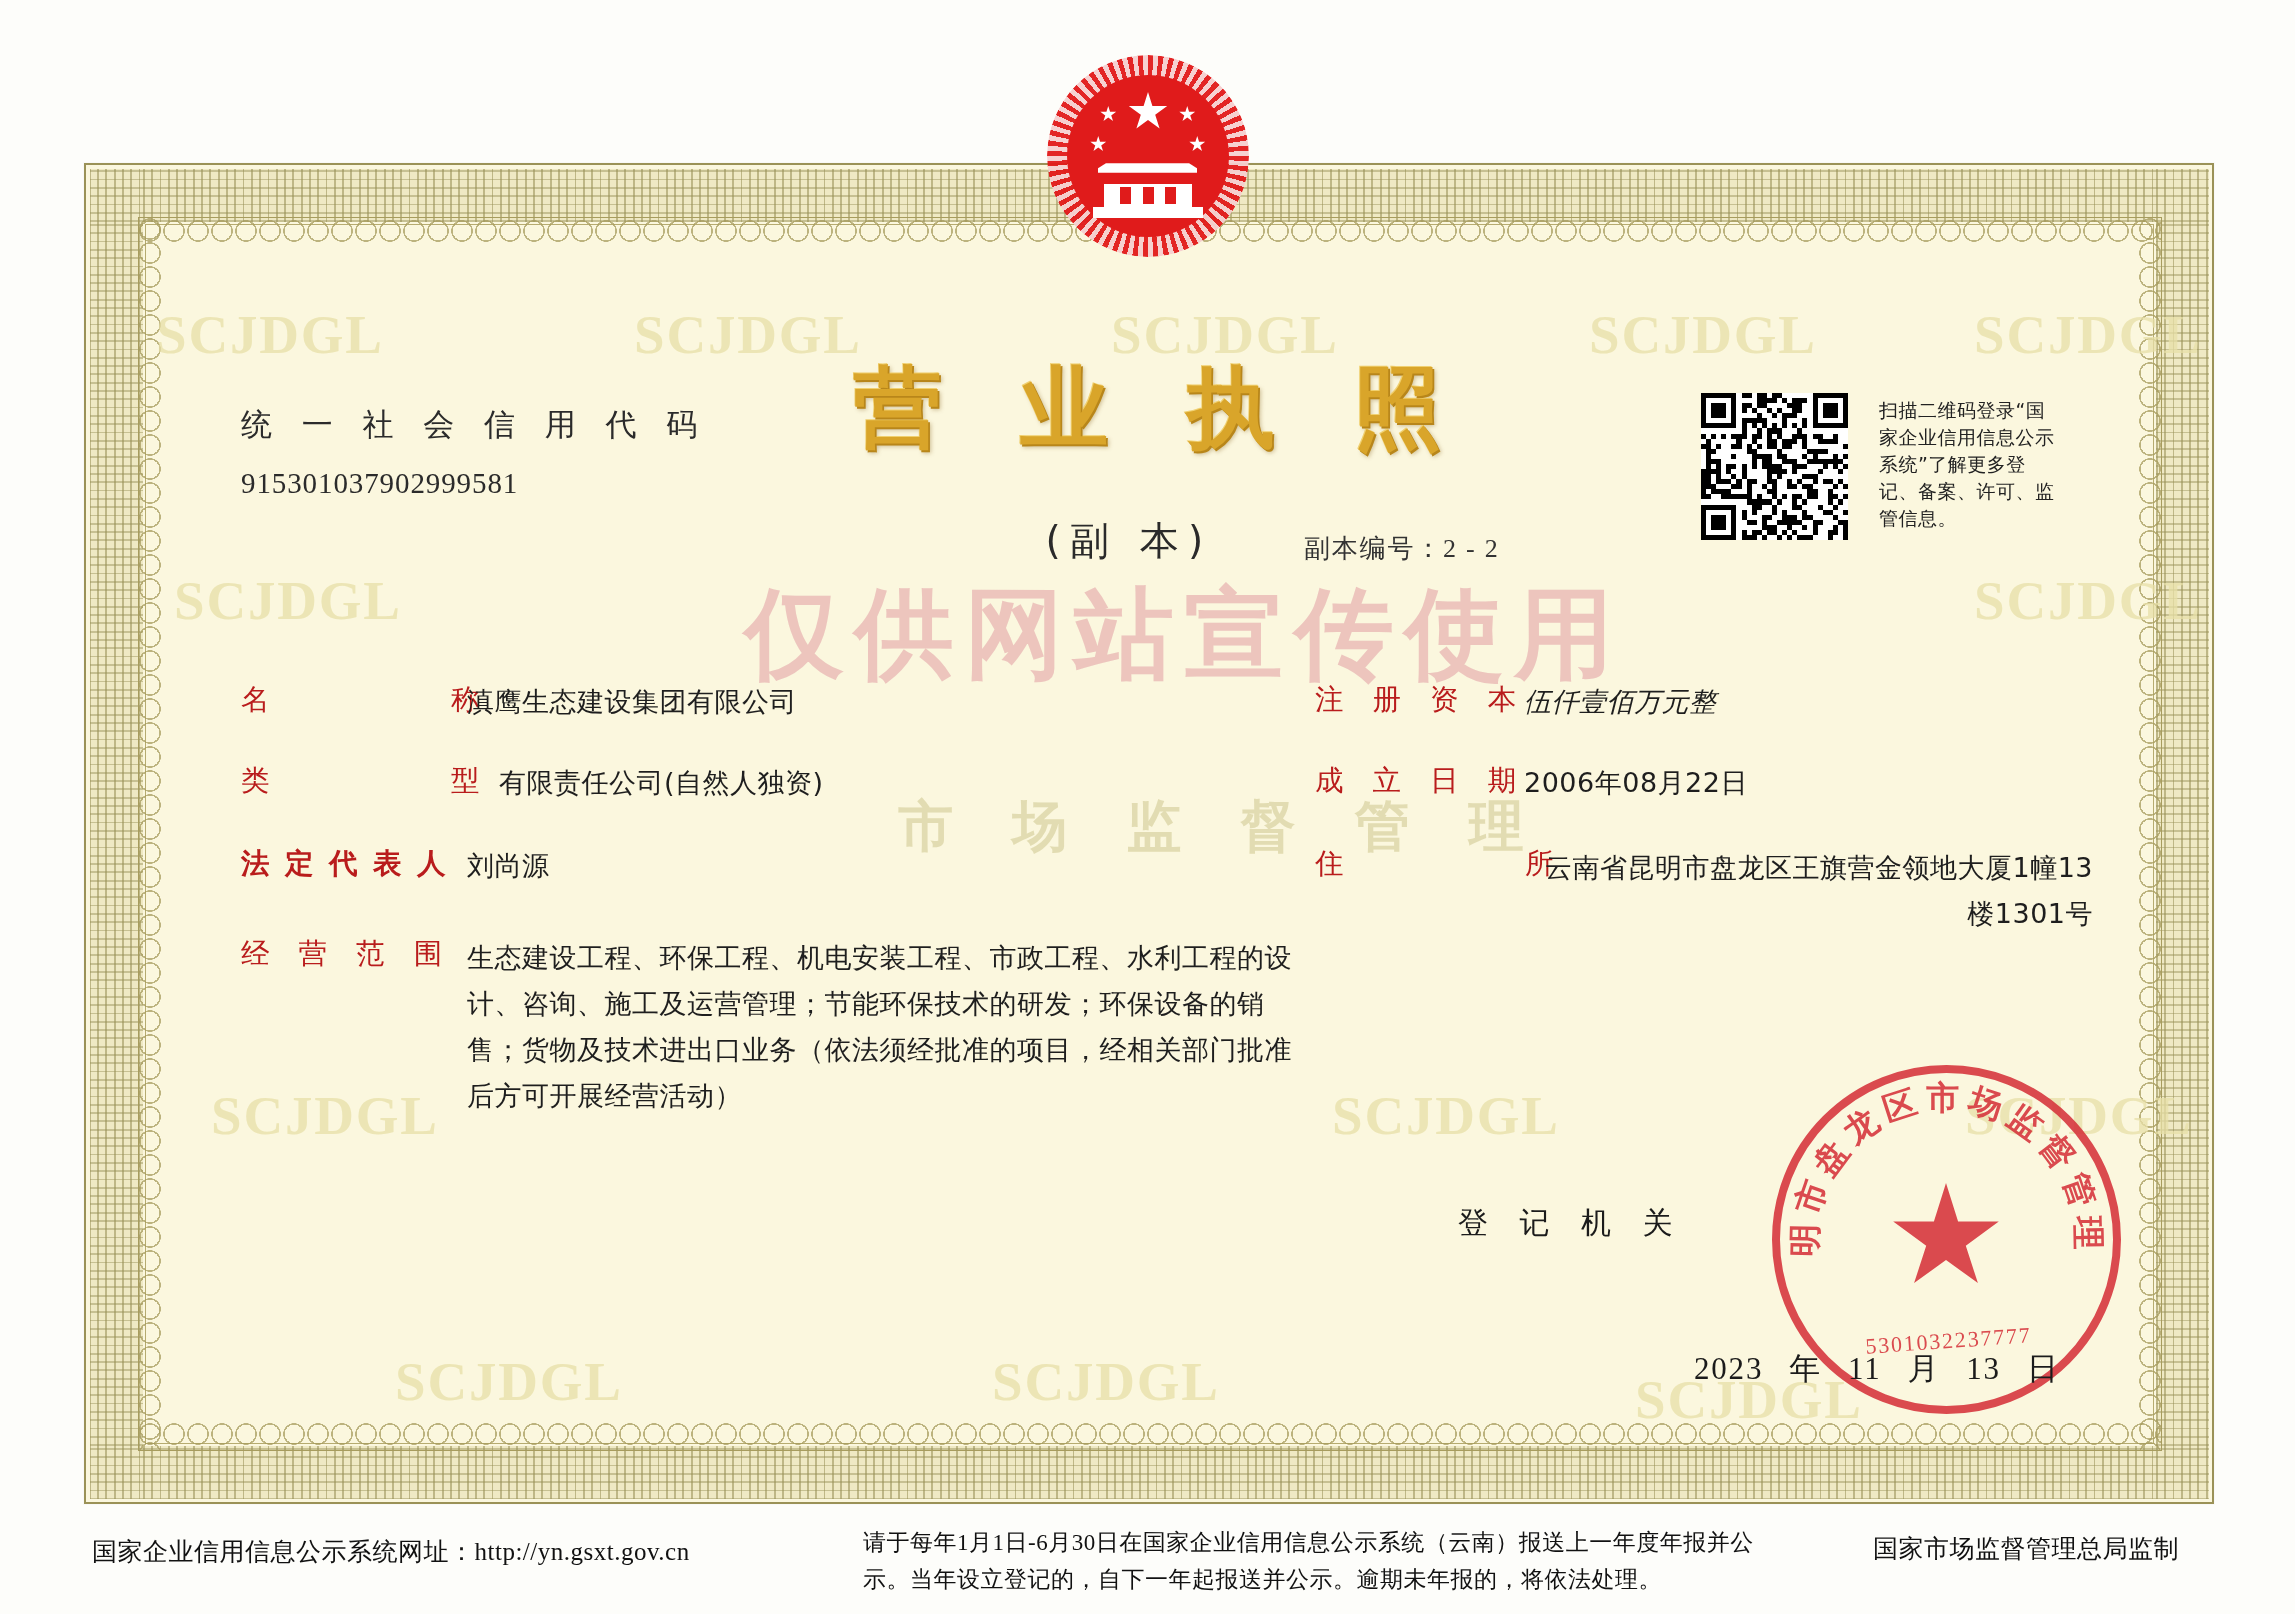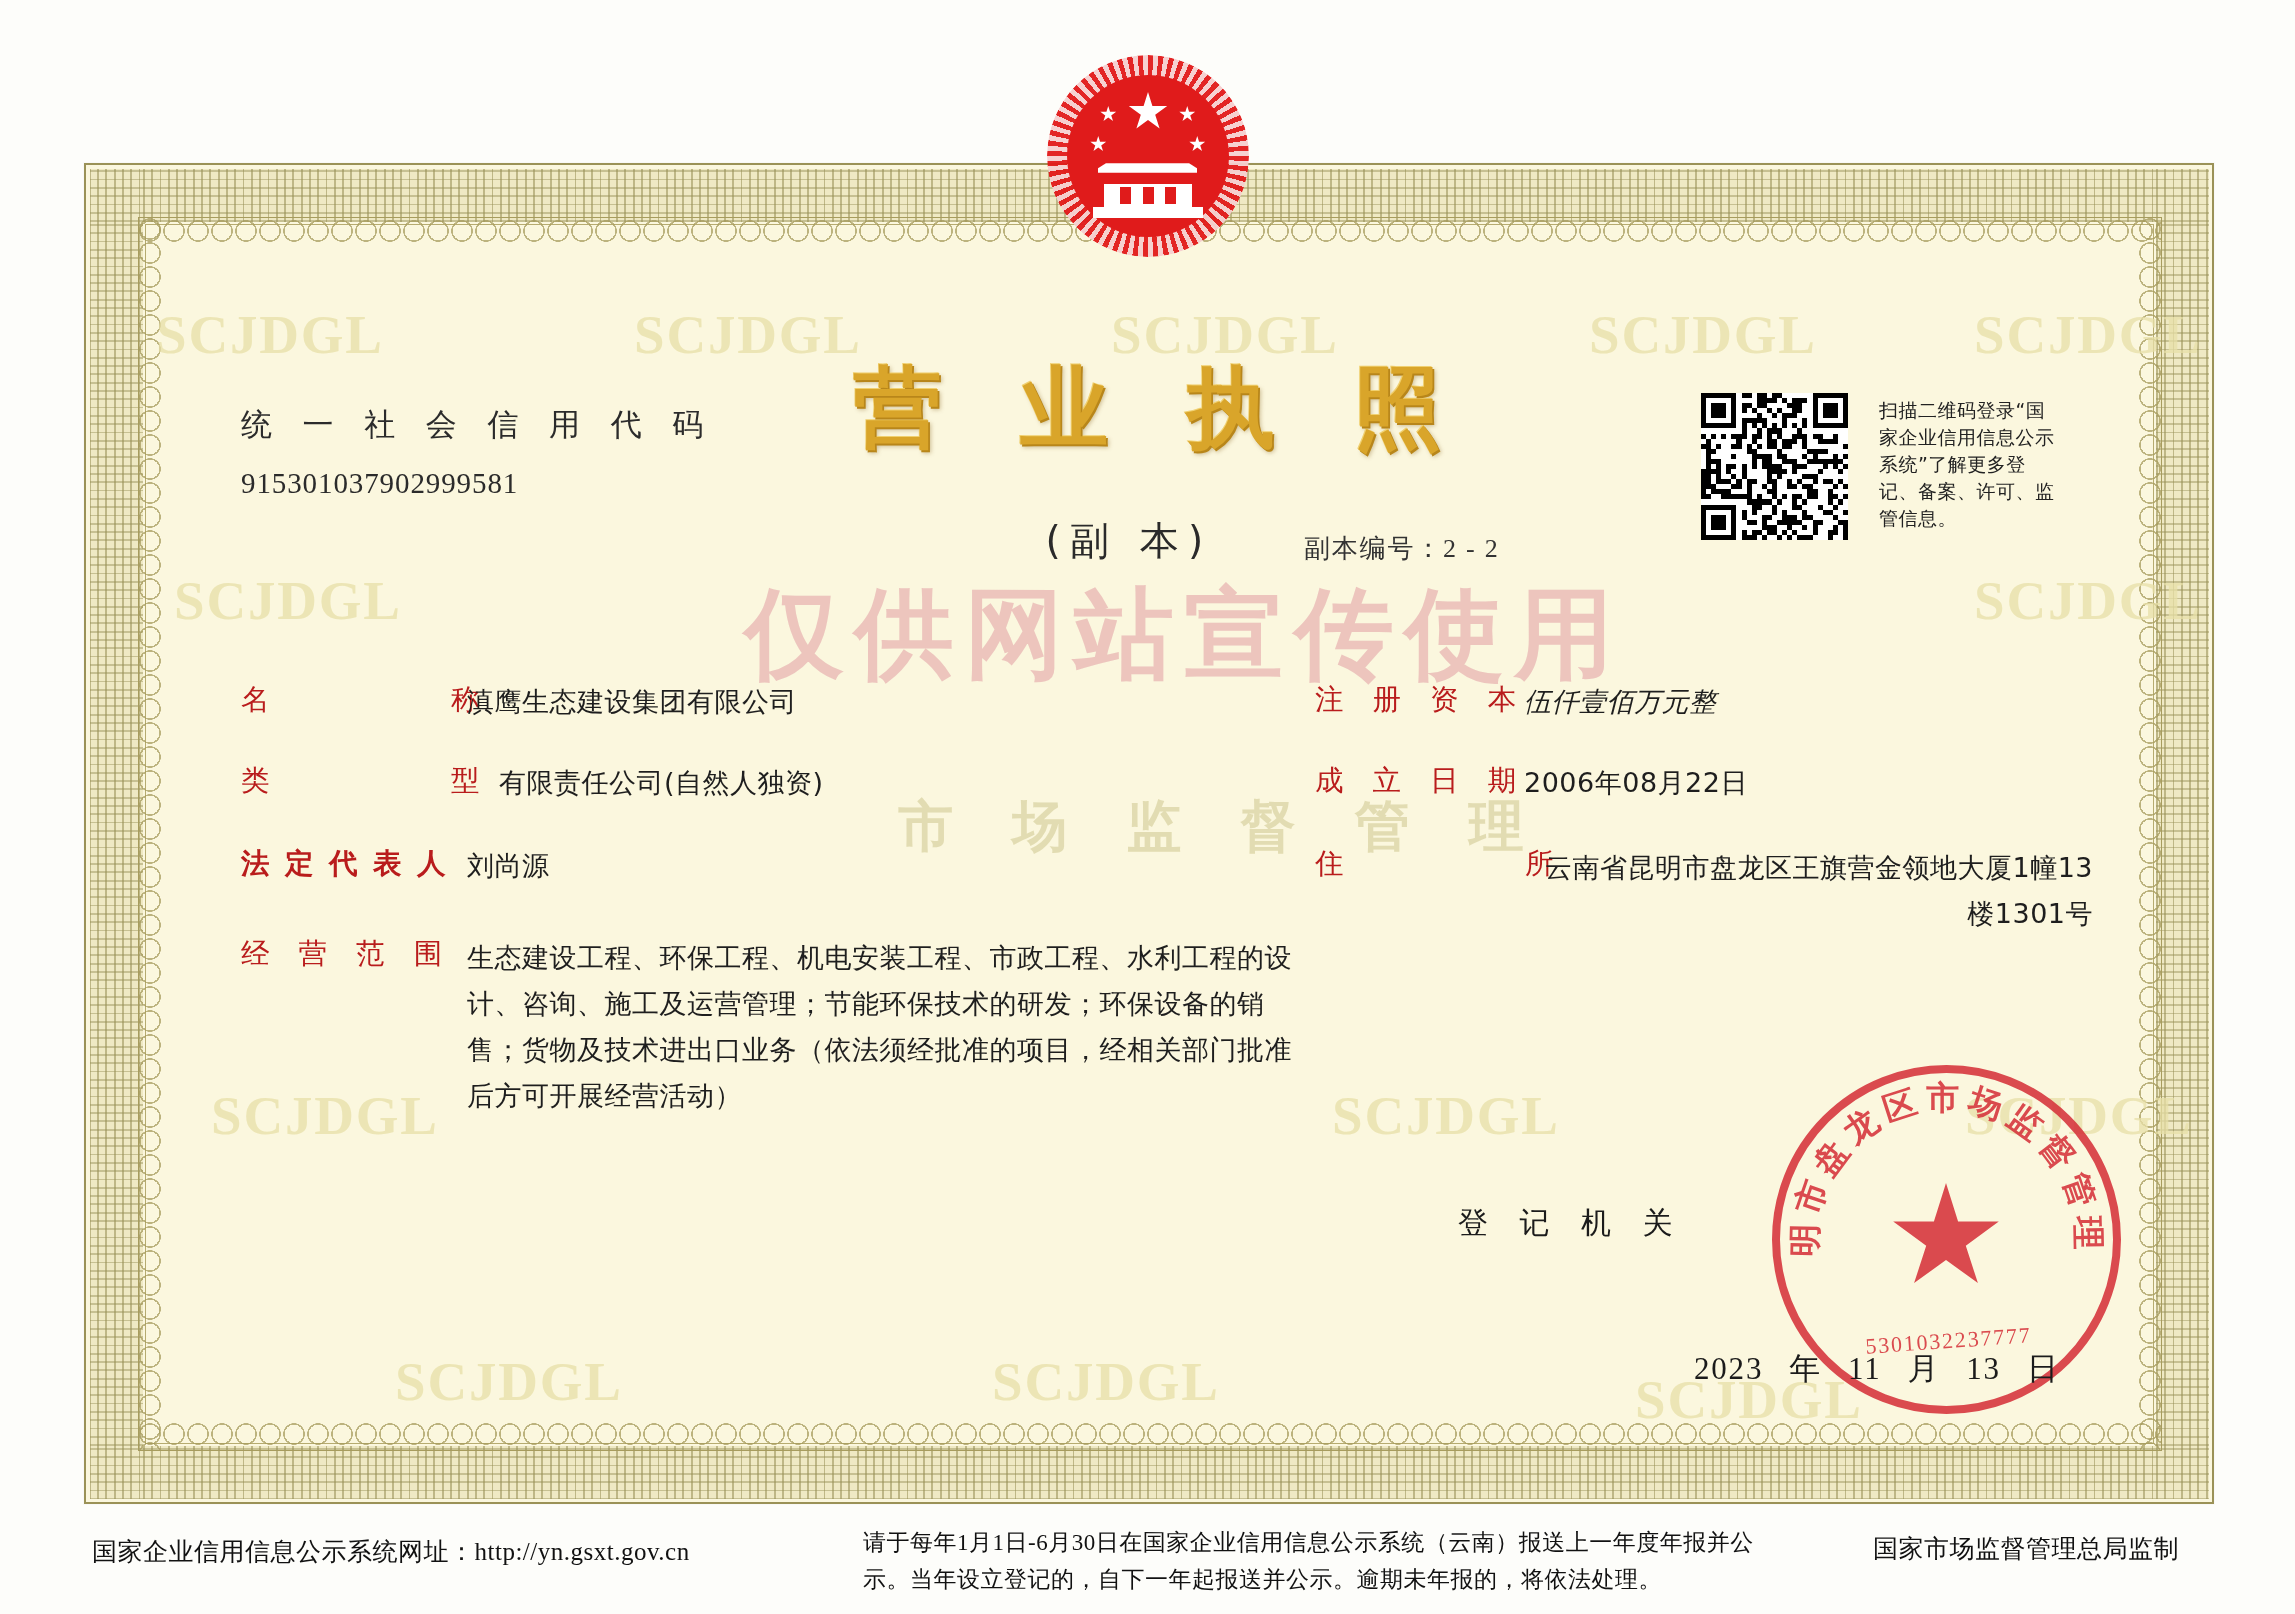--- a/index.html
+++ b/index.html
@@ -254,21 +254,21 @@
     font-size: 26px;
     letter-spacing: 1.8px;
     color: #333;
   }
 
   
   #code-label {
     position: absolute;
     left: 241px;
     top: 404px;
-    font-family: Liberation Sans, sans-serif;
+    font-family: Liberation Serif, serif;
     font-size: 31px;
     letter-spacing: 11px;
     color: #2b2b2b;
     text-align: center;
   }
   #code-value {
     position: absolute;
     left: 241px;
     top: 467px;
     font-family: "Liberation Serif", serif;

